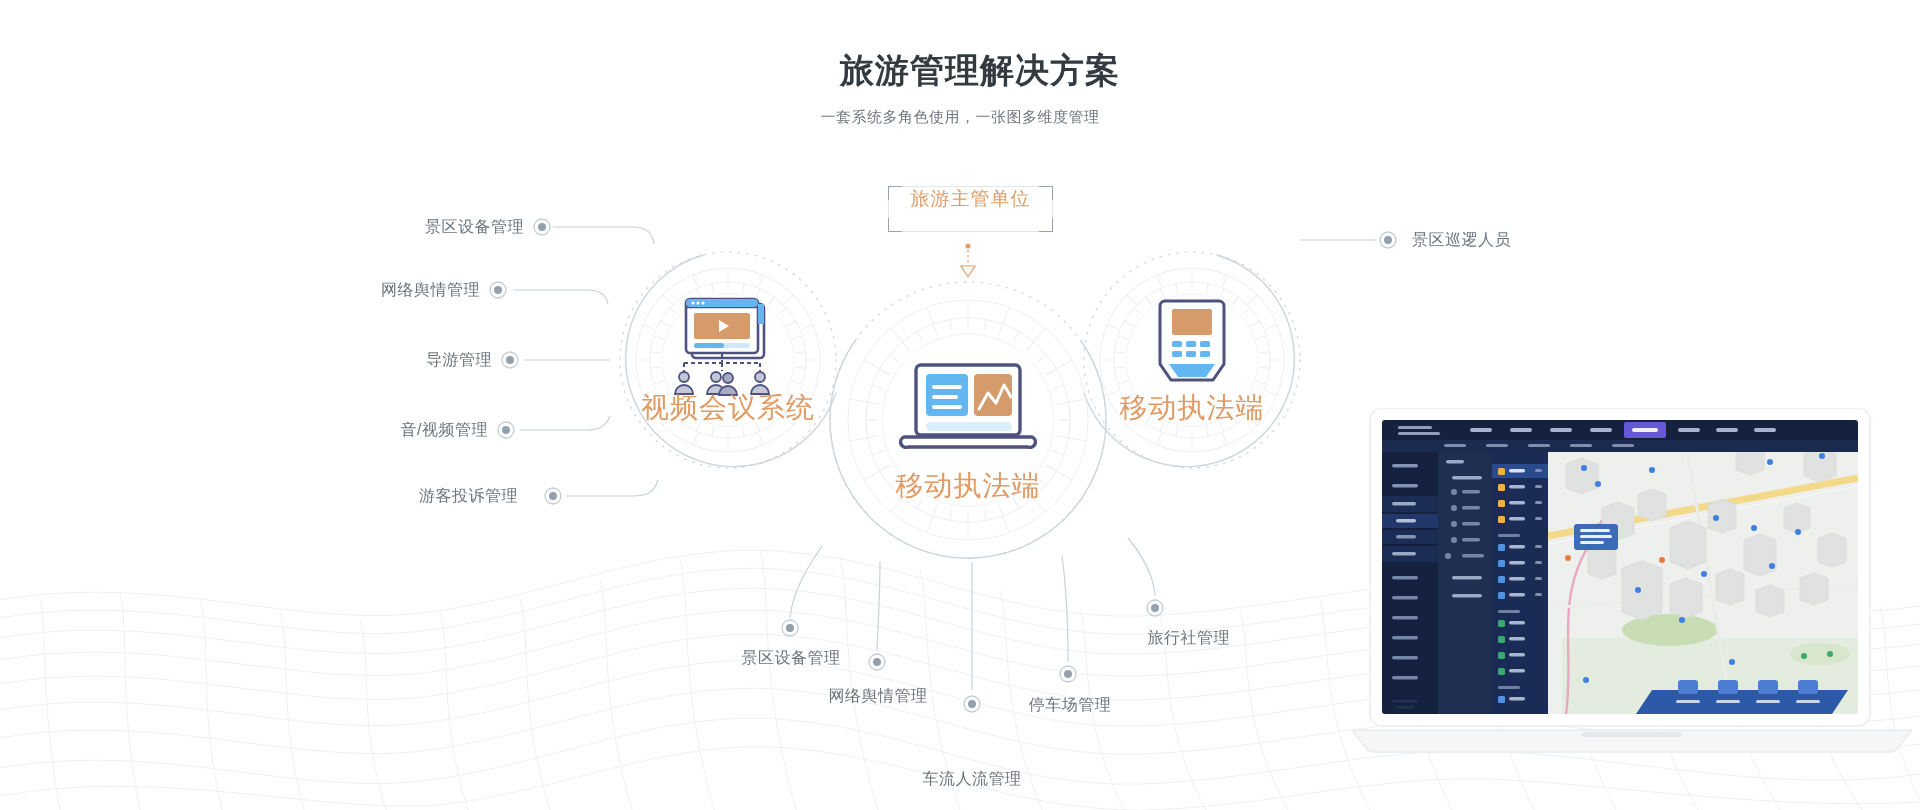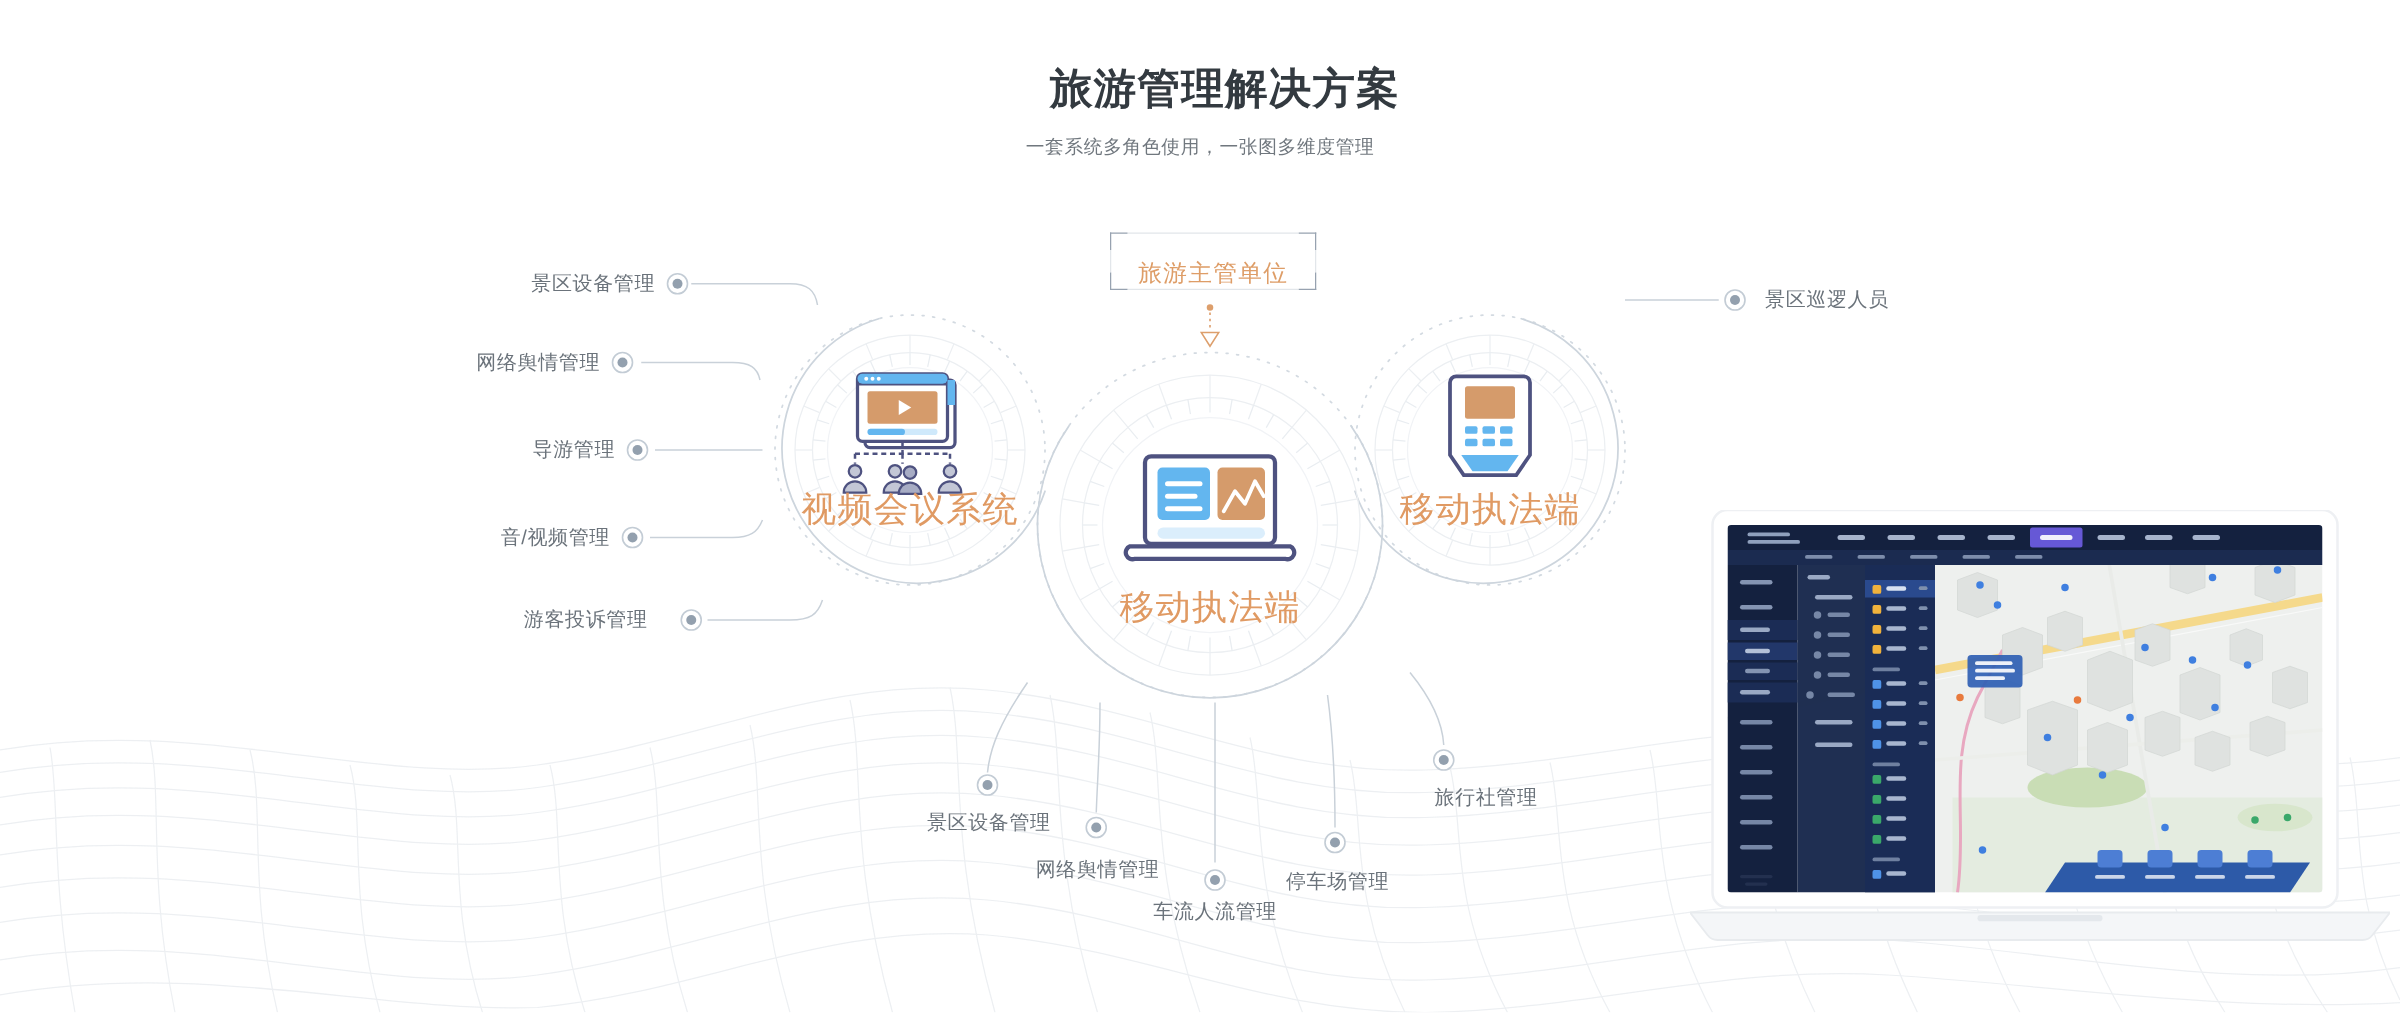--- a/index.html
+++ b/index.html
@@ -38,21 +38,21 @@
   }
 
   
   #diagram { position: absolute; left: 0; top: 0; width: 1920px; height: 810px; }
 
   
   .authority-box {
     position: absolute;
     left: 888px; top: 186px;
     width: 165px; height: 46px;
-    display: flex; align-items: flex-end; justify-content: center;
+    display: flex; align-items: flex-start; justify-content: center;
     font-size: 19px; color: #de9d67;
     letter-spacing: 1px;
   }
   .authority-box .corner {
     position: absolute; width: 14px; height: 14px;
     border: 0 solid #97a2b0;
   }
   .authority-box .c-tl { left: 0; top: 0; border-left-width: 1px; border-top-width: 1px; }
   .authority-box .c-tr { right: 0; top: 0; border-right-width: 1px; border-top-width: 1px; }
   .authority-box .c-bl { left: 0; bottom: 0; border-left-width: 1px; border-bottom-width: 1px; }
@@ -495,21 +495,21 @@
   <div class="leaf-label right-align" style="left:288px; top:217px; width:236px;">景区设备管理</div>
   <div class="leaf-label right-align" style="left:244px; top:280px; width:236px;">网络舆情管理</div>
   <div class="leaf-label right-align" style="left:256px; top:350px; width:236px;">导游管理</div>
   <div class="leaf-label right-align" style="left:252px; top:420px; width:236px;">音/视频管理</div>
   <div class="leaf-label right-align" style="left:282px; top:486px; width:236px;">游客投诉管理</div>
 
   <div class="leaf-label" style="left:1412px; top:230px;text-align:center;">景区巡逻人员</div>
 
   <div class="leaf-label" style="left:721px; top:648px; width:140px; text-align:center;">景区设备管理</div>
   <div class="leaf-label" style="left:808px; top:686px; width:140px; text-align:center;">网络舆情管理</div>
-  <div class="leaf-label" style="left:902px; top:719px; width:140px; text-align:center;">车流人流管理</div>
+  <div class="leaf-label" style="left:902px; top:769px; width:140px; text-align:center;">车流人流管理</div>
   <div class="leaf-label" style="left:1000px; top:695px; width:140px; text-align:center;font-family:Liberation Serif, serif;">停车场管理</div>
   <div class="leaf-label" style="left:1090px; top:628px; width:140px; text-align:right;">旅行社管理</div>
 
   <svg id="laptop" viewBox="0 0 560 352">
 
     <rect x="18" y="0" width="500" height="318" rx="12" fill="#ffffff" stroke="#eef0f3" stroke-width="2"></rect>
     <path d="M 0 322 h 560 l -14 18 a 10 10 0 0 1 -8 4 h -516 a 10 10 0 0 1 -8 -4 z" fill="#f4f6f8" stroke="#e8ebee" stroke-width="1.5"></path>
     <rect x="230" y="324" width="100" height="5" rx="2.5" fill="#e4e8ec"></rect>
 
     <g clip-path="url(#screenclip)">

